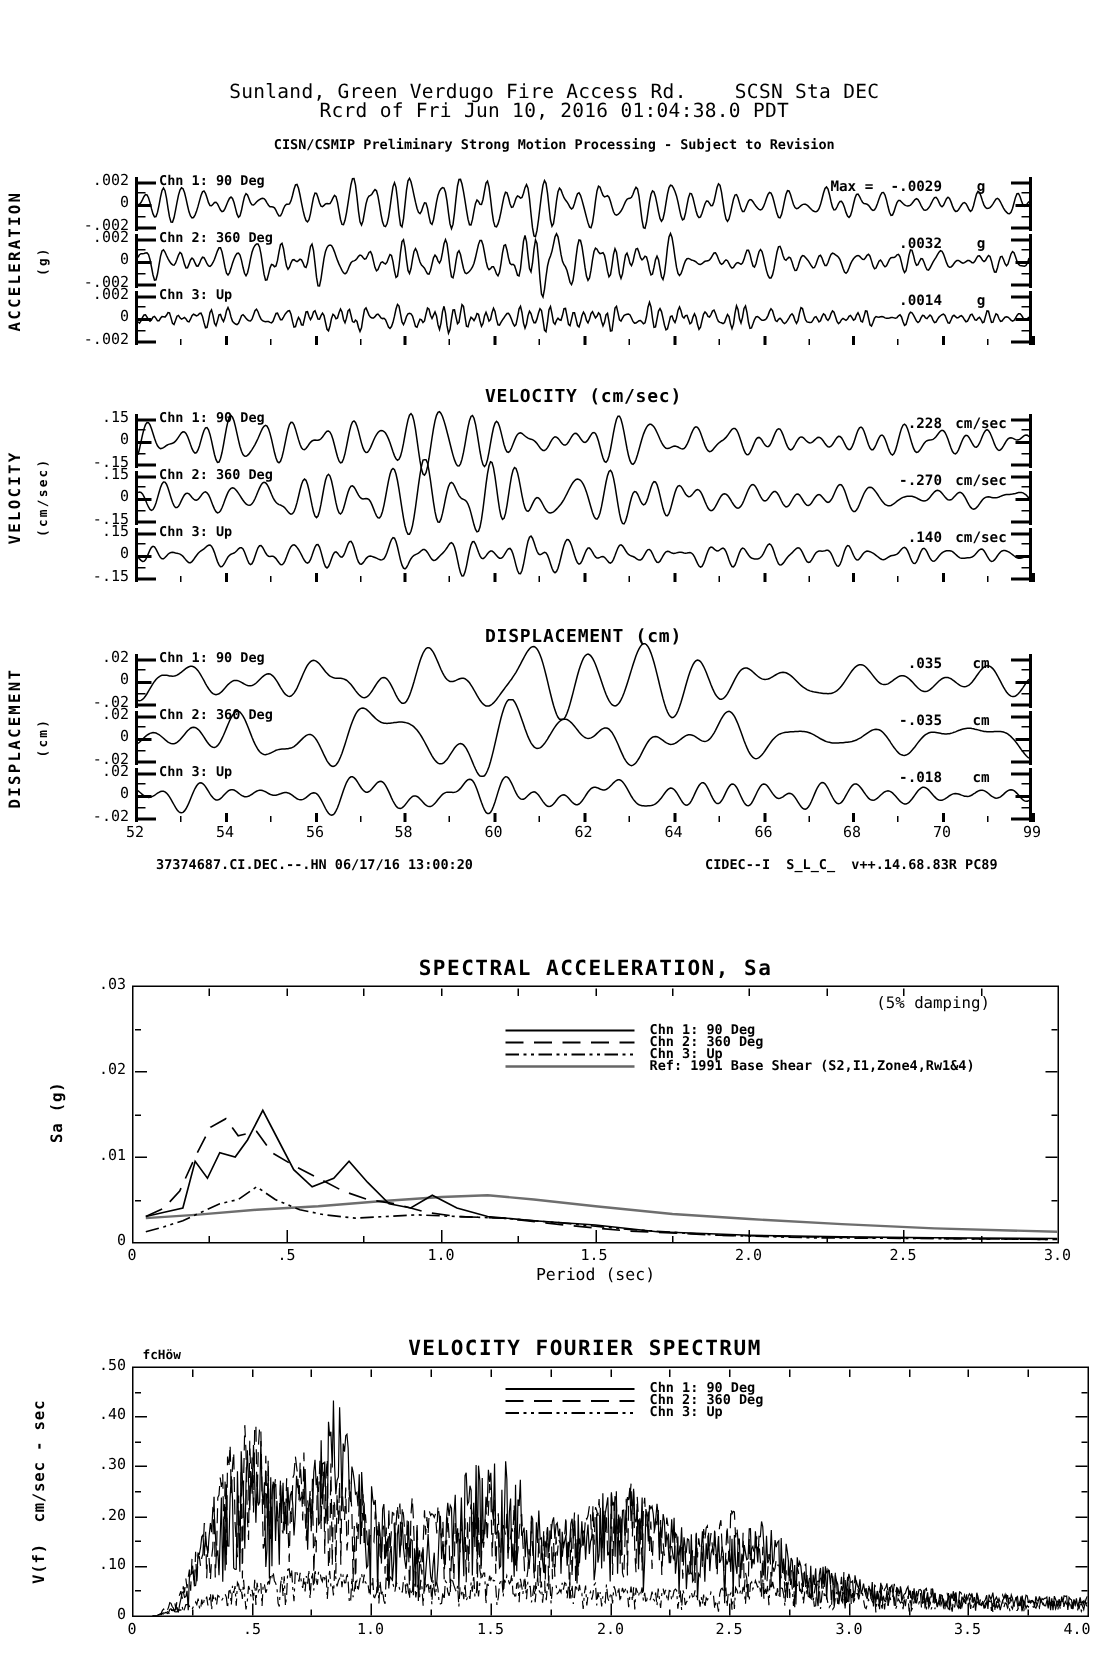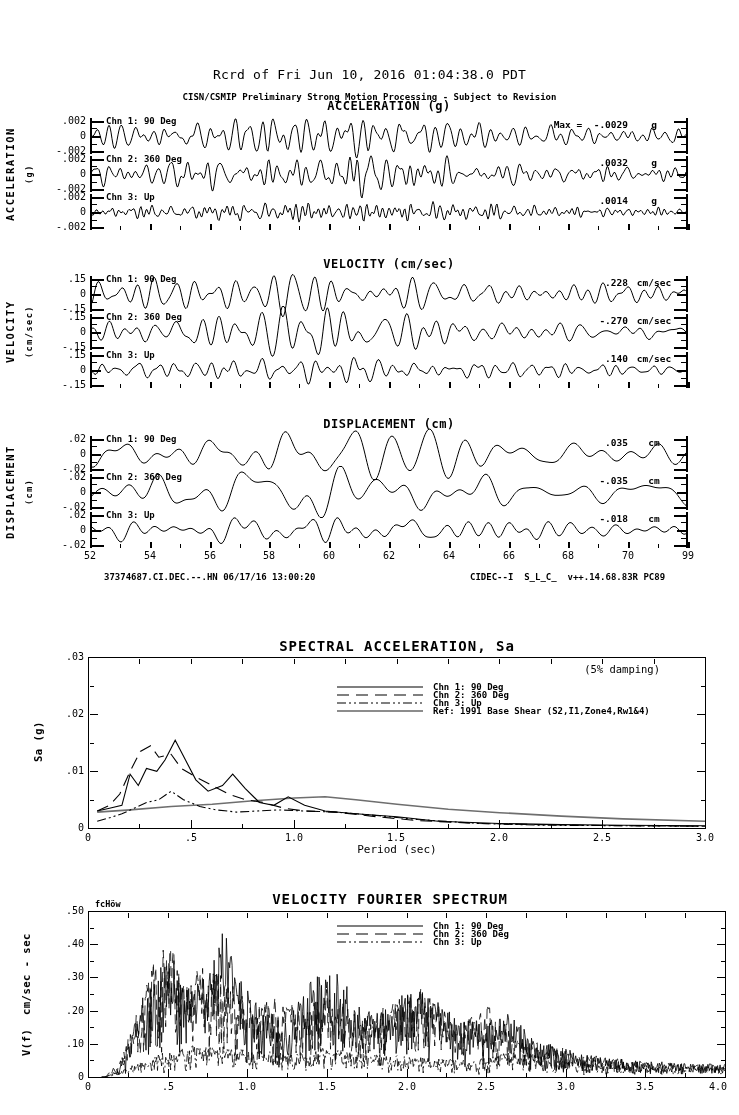--- a/index.html
+++ b/index.html
@@ -21,24 +21,24 @@
         letter-spacing:1.5px;text-align:center}
   .box{border:1.5px solid #000;box-sizing:border-box}
   .leg{font-size:9px;line-height:8px;font-weight:bold}
   svg{display:block}
 </style>
 </head>
 <body>
 
 <div class="page" id="page">
 
+  <div class="abs ctr f13 pre" style="left:0;top:55px;width:739px">Sunland, Green Verdugo Fire Access Rd.    SCSN Sta DEC</div>
   <div class="abs ctr f13" style="left:0;top:68px;width:739px">Rcrd of Fri Jun 10, 2016 01:04:38.0 PDT</div>
   <div class="abs ctr f9b" style="left:0;top:92px;width:739px">CISN/CSMIP Preliminary Strong Motion Processing - Subject to Revision</div>
 
-  <div class="abs ctr ptitle" style="left:90px;top:100px;width:598px">ACCELERATION (g)</div>
   <div class="abs ctr ptitle" style="left:90px;top:258px;width:598px">VELOCITY (cm/sec)</div>
   <div class="abs ctr ptitle" style="left:90px;top:418px;width:598px">DISPLACEMENT (cm)</div>
 
   <div class="abs vlab" style="left:4px;top:114px;height:120px;font-size:10.5px">ACCELERATION</div>
   <div class="abs vlab" style="left:24px;top:154px;height:40px;font-size:8.5px">(g)</div>
   <div class="abs vlab" style="left:4px;top:282px;height:100px;font-size:10.5px">VELOCITY</div>
   <div class="abs vlab" style="left:24px;top:292px;height:80px;font-size:8.5px">(cm/sec)</div>
   <div class="abs vlab" style="left:4px;top:430px;height:124px;font-size:10.5px">DISPLACEMENT</div>
   <div class="abs vlab" style="left:24px;top:472px;height:40px;font-size:8.5px">(cm)</div>
 

